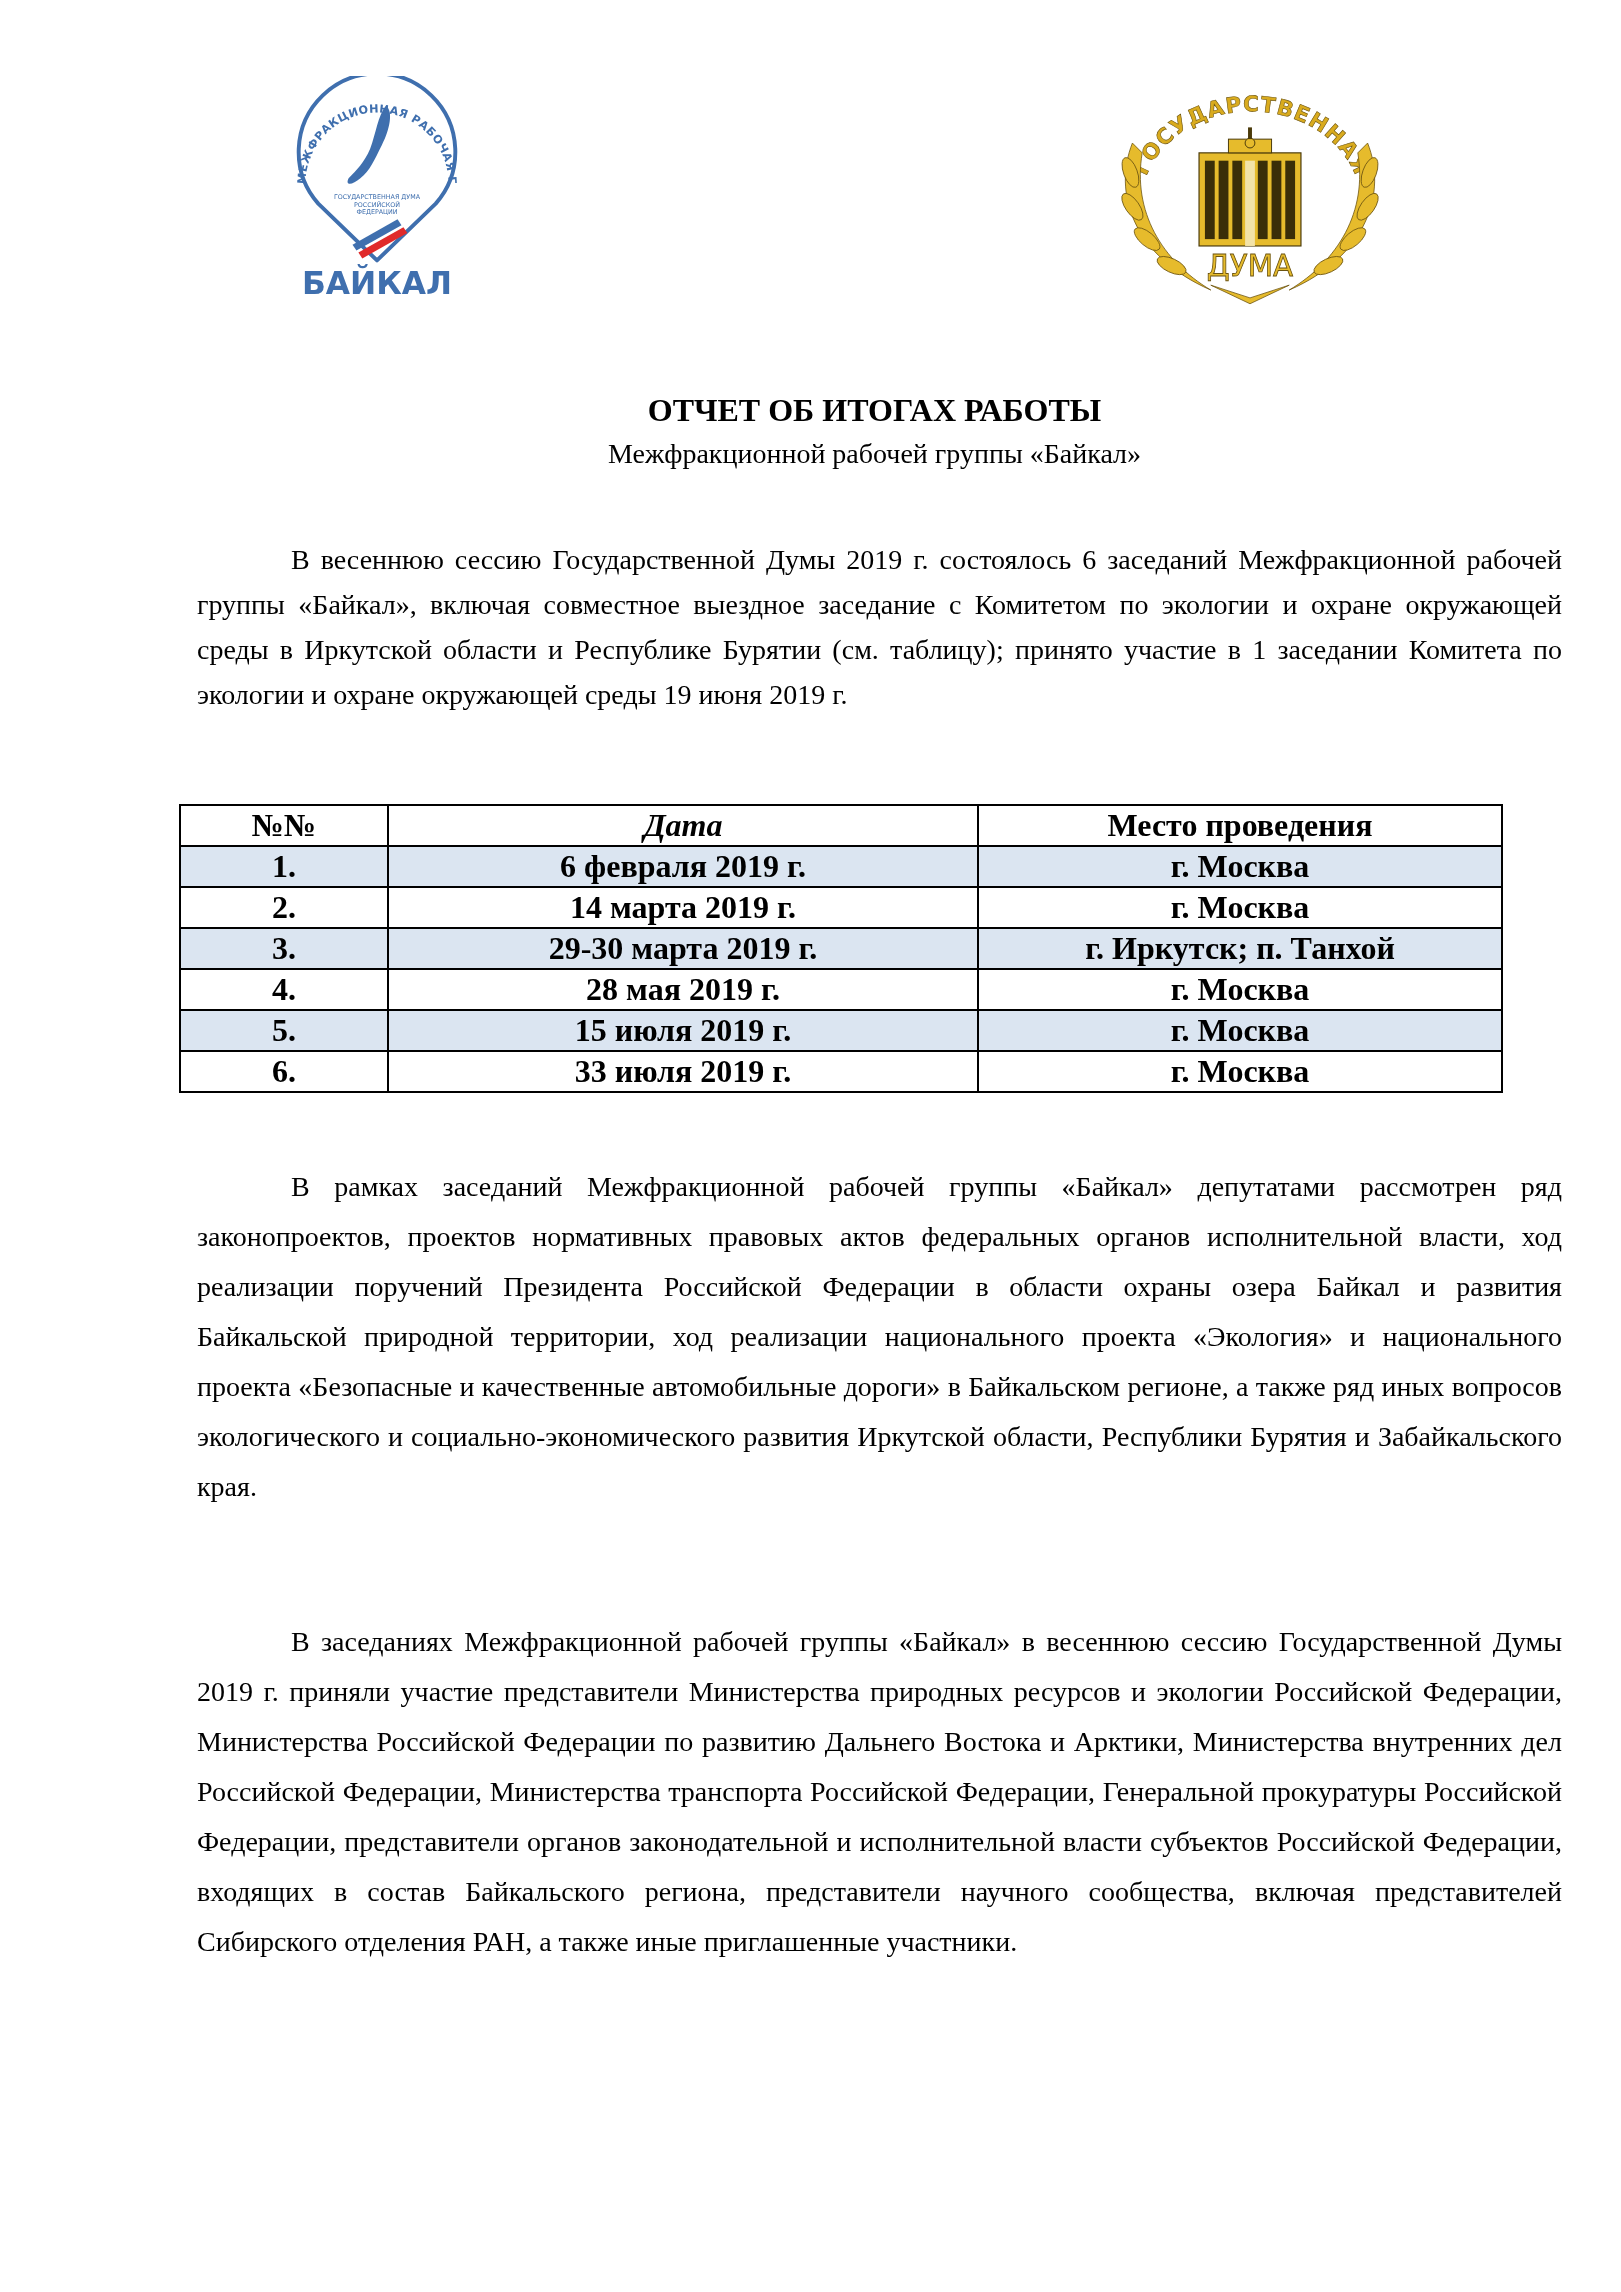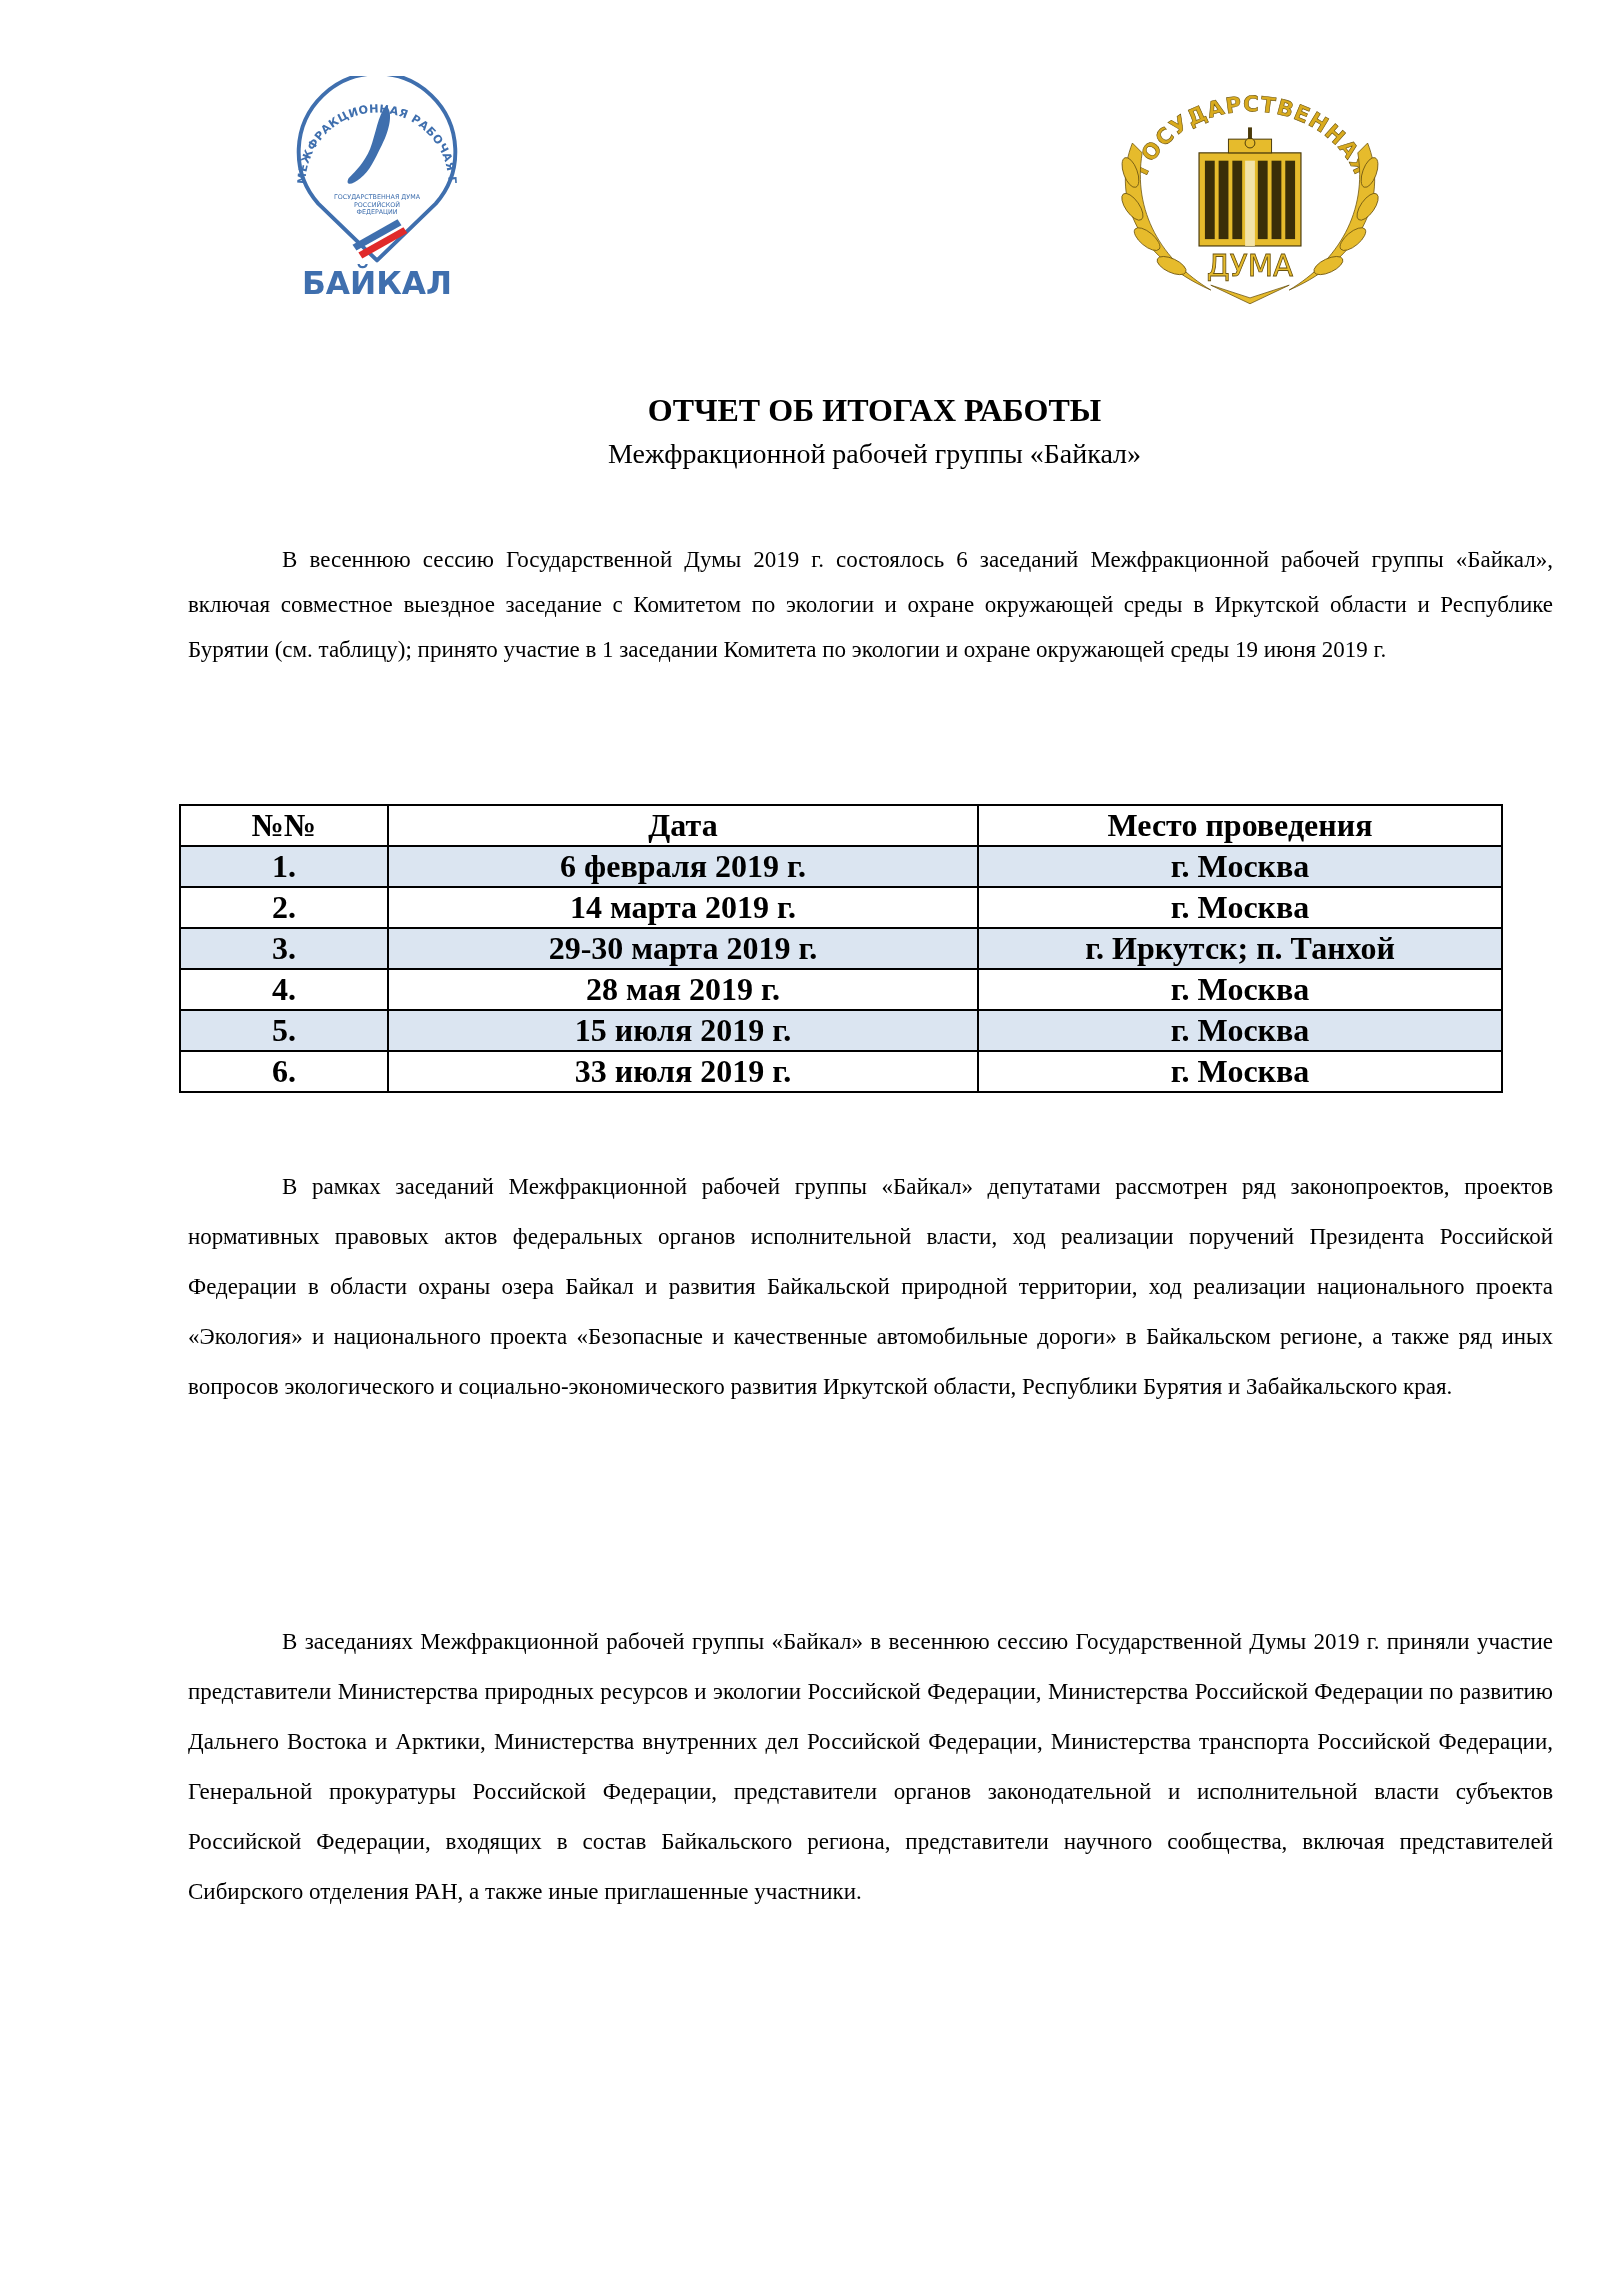--- a/index.html
+++ b/index.html
@@ -3,34 +3,34 @@
 <meta charset="utf-8">
 <style>
   html, body { margin: 0; padding: 0; background: #ffffff; }
   body { width: 1621px; height: 2293px; position: relative; overflow: hidden;
          font-family: "Liberation Serif", "DejaVu Serif", serif; color: #000; }
   .logo-left { position: absolute; left: 284px; top: 76px; width: 186px; height: 221px; }
   .logo-right { position: absolute; left: 1103px; top: 84px; width: 294px; height: 222px; }
   .title-block { position: absolute; left: 192px; width: 1365px; top: 365px; text-align: center; }
   .title-main { font-weight: bold; font-size: 32px; line-height: 43px; margin-top: 24px; }
   .title-sub { font-size: 28px; line-height: 43px; }
-  .para { position: absolute; left: 188px; width: 1365px; font-size: 23px; line-height: 45px;
+  .para { position: absolute; left: 197px; width: 1365px; font-size: 28px; line-height: 45px;
           text-align: justify; text-indent: 94px; }
   .p1 { top: 537px; }
   .p2 { top: 1162px; line-height: 50px; }
   .p3 { top: 1617px; line-height: 50px; }
   table.meetings { position: absolute; left: 179px; top: 804px; width: 1324px;
                    border-collapse: collapse; font-size: 32px; }
   table.meetings th, table.meetings td { border: 2.9px solid #000; height: 39px; padding: 0;
                    text-align: center; line-height: 39px; font-weight: bold; }
   table.meetings th { font-weight: bold; background: #fff; }
   table.meetings td.num { font-weight: bold; }
   table.meetings tr.shaded td { background: #dbe5f1; }
   .col-num { width: 206px; }
-  .col-date { width: 588px; }
+  .col-date { width: 588px; font-style: italic; }
 </style>
 </head>
 <body>
 
 <div class="logo-left">
   <svg width="186" height="221" viewBox="0 0 190 225">
     <defs>
       <path id="ringArc" d="M 22 110 A 72 72 0 1 1 168 110"></path>
     </defs>
     <path d="M95 188 L35 130 A80 80 0 1 1 155 130 Z" fill="#ffffff" stroke="#3f6fae" stroke-width="4" stroke-linejoin="round"></path>

